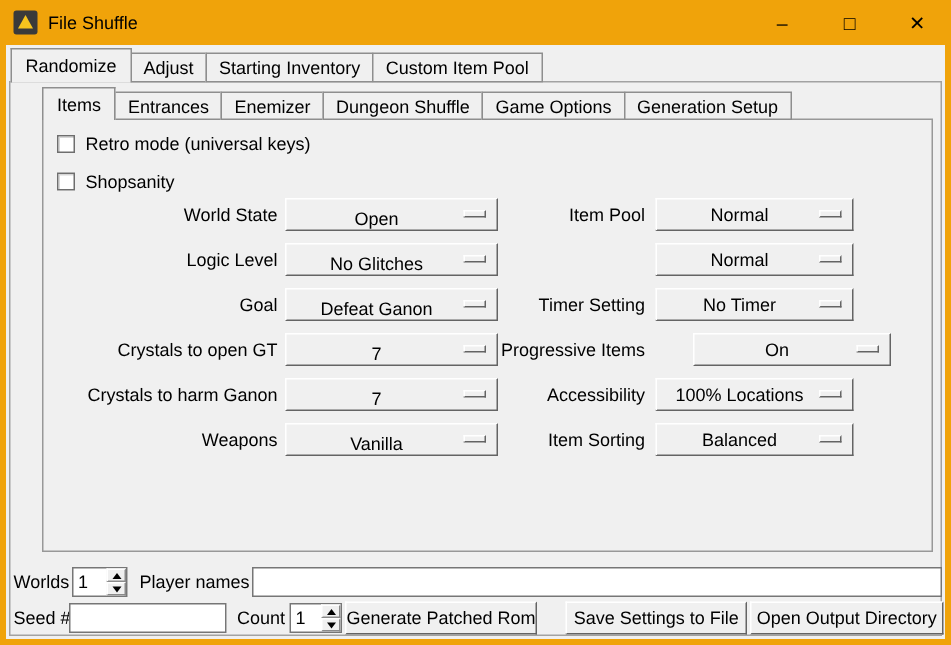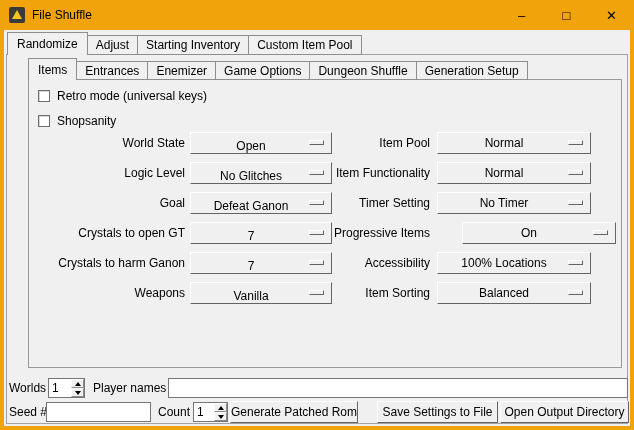--- a/index.html
+++ b/index.html
@@ -42,21 +42,21 @@
   .row-label { position:absolute; height:22px; line-height:22px; white-space:nowrap; z-index:2; }
   .lbl-left  { left:40px;  width:145px; text-align:right; }
   .lbl-right { left:305px; width:125px; text-align:right; }
 
   .bevel-raised { background:#f0f0f0;
     border-top:1px solid #ffffff; border-left:1px solid #ffffff;
     border-right:1px solid #646464; border-bottom:1px solid #646464; }
 
   .dropdown { position:absolute; height:22px; display:flex; align-items:center; justify-content:center; z-index:2; cursor:default; }
   .dd-left  { left:190px; width:142px;align-items:flex-end; }
-  .dd-right { left:437px; width:154px; }
+  .dd-right { left:437px; width:132px; }
   .dd-value { padding-right:20px; white-space:nowrap; }
   .dd-indicator { position:absolute; right:7px; top:50%; margin-top:-3px; width:15px; height:5px; background:#f0f0f0;
     border-top:1px solid #ffffff; border-left:1px solid #ffffff;
     border-right:1px solid #646464; border-bottom:1px solid #646464; }
 
   
   .b-label { position:absolute; height:20px; line-height:20px; white-space:nowrap; z-index:2; }
   .entry { position:absolute; background:#fff; border:1px solid #767676; height:20px; line-height:18px; padding:0 3px; overflow:hidden; z-index:2; }
   .spin { position:absolute; background:#fff; border:1px solid #767676; height:20px; z-index:2; }
   .spin-val { position:absolute; left:3px; top:0; line-height:18px; }
@@ -98,22 +98,22 @@
     <div class="tab selected">Randomize</div>
     <div class="tab">Adjust</div>
     <div class="tab">Starting Inventory</div>
     <div class="tab">Custom Item Pool</div>
   </div>
 
   <div class="tabrow tabrow-inner">
     <div class="tab selected">Items</div>
     <div class="tab">Entrances</div>
     <div class="tab">Enemizer</div>
+    <div class="tab">Dungeon Shuffle</div>
     <div class="tab">Game Options</div>
-    <div class="tab">Dungeon Shuffle</div>
     <div class="tab">Generation Setup</div>
   </div>
 
   <div class="check-row" style="top:89px;">
     <span class="checkbox"></span>
     <span class="check-label">Retro mode (universal keys)</span>
   </div>
   <div class="check-row" style="top:114px;">
     <span class="checkbox"></span>
     <span class="check-label">Shopsanity</span>
@@ -154,21 +154,20 @@
     <span class="dd-value">Vanilla</span>
     <span class="dd-indicator"></span>
   </div>
 
   <div class="row-label lbl-right" style="top:132px;">Item Pool</div>
   <div class="dropdown bevel-raised dd-right" style="top:132px;">
     <span class="dd-value">Normal</span>
     <span class="dd-indicator"></span>
   </div>
 
-  <div class="row-label lbl-right" style="top:162px;">Item Functionality</div>
   <div class="dropdown bevel-raised dd-right" style="top:162px;">
     <span class="dd-value">Normal</span>
     <span class="dd-indicator"></span>
   </div>
 
   <div class="row-label lbl-right" style="top:192px;">Timer Setting</div>
   <div class="dropdown bevel-raised dd-right" style="top:192px;">
     <span class="dd-value">No Timer</span>
     <span class="dd-indicator"></span>
   </div>

